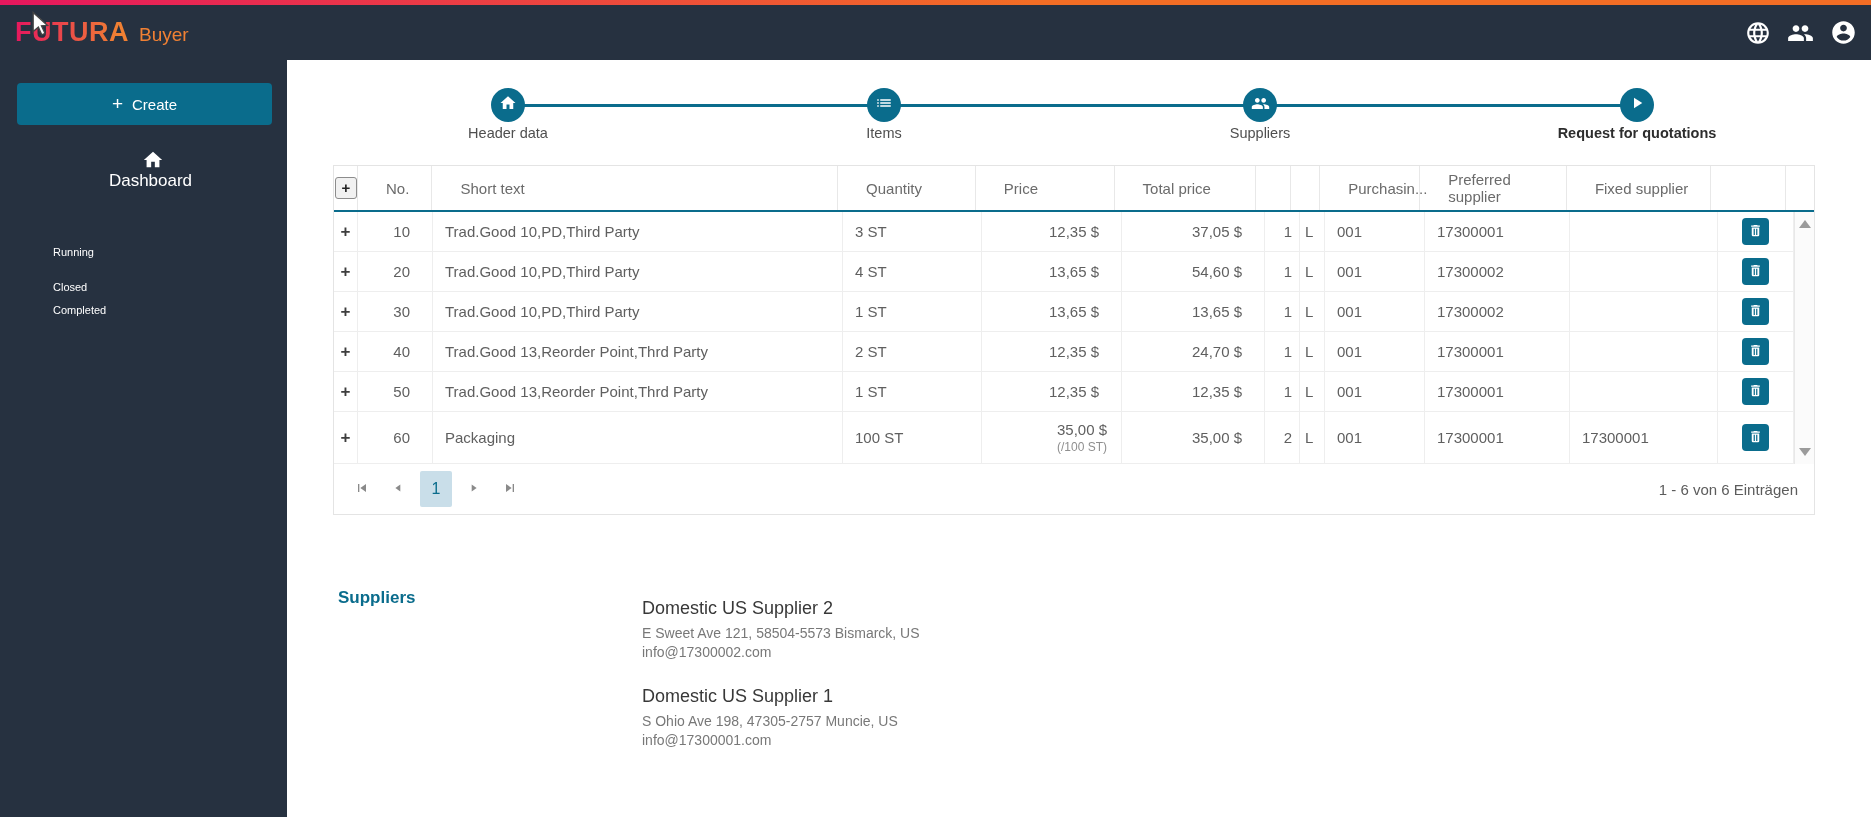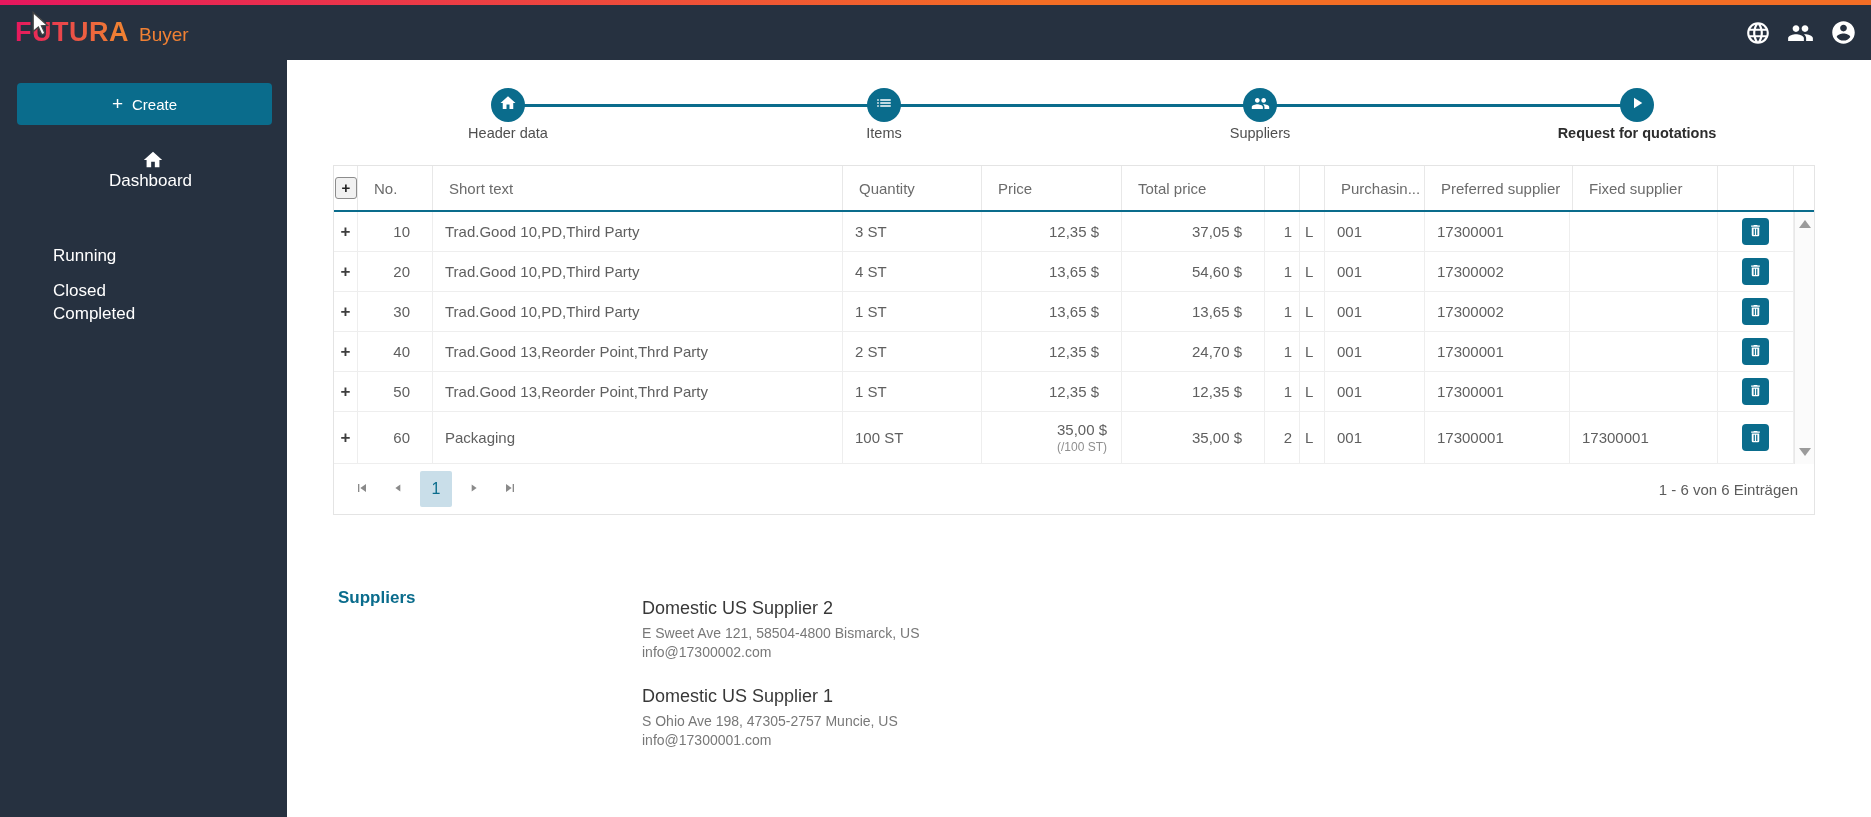--- a/index.html
+++ b/index.html
@@ -22,37 +22,37 @@
 
   
   .sidebar { position:absolute; left:0; top:60px; width:287px; height:757px; background:#263140; color:#fff; }
   .create-btn { position:absolute; left:17px; top:23px; width:255px; height:42px;
     background:#0a6c8c; border:none; border-radius:4px; color:#fff; font-size:15px;
     font-family:"Liberation Sans",sans-serif; display:flex; align-items:center; justify-content:center; cursor:pointer; }
   .create-btn .plus { font-size:19px; font-weight:400; margin-right:9px; }
   .nav-item { position:absolute; left:0; width:287px; height:40px; display:flex; align-items:center; cursor:pointer; }
   .nav-item .nav-icn { width:22px; height:22px; margin-left:19px; }
   .nav-item .nav-label { margin-left:14px; font-size:17px; color:#fff; }
-  .nav-sub { position:absolute; left:53px; font-size:17px; color:#fff; cursor:pointer; }
+  .nav-sub { position:absolute; left:53px; font-size:11px; color:#fff; cursor:pointer; }
 
   
   .stepper { position:absolute; left:0; top:0; }
   .step-line { position:absolute; left:508px; top:104px; width:1129px; height:3px; background:#0a6c8c; }
   .step-circle { position:absolute; top:88px; width:34px; height:34px; border-radius:50%;
     background:#0a6c8c; display:flex; align-items:center; justify-content:center; cursor:pointer; }
   .step-label { position:absolute; top:125px; width:260px; text-align:center;
     font-size:14.5px; color:#4f4f4f; }
   .step-label.active { font-weight:bold; color:#2d2d2d; }
 
   
   .table-card { position:absolute; left:333px; top:165px; width:1482px;
     border:1px solid #e4e4e4; background:#fff; }
   .thead { display:flex; height:46px; border-bottom:2px solid #0a6c8c; }
   .th { display:flex; align-items:center; font-size:15px; color:#6b6b6b;
-    border-right:1px solid #e8e8e8; padding-left:16px; }
+    border-right:1px solid #e8e8e8; padding-left:28px; }
   .th.no-pad { padding-left:0; justify-content:center; }
   .tbody { position:relative; }
   .trow { display:flex; height:40px; border-bottom:1px solid #eeeeee; background:#fff; }
   .trow.tall { height:52px; }
   .td { display:flex; align-items:center; font-size:15px; color:#5f5f5f;
     border-right:1px solid #eeeeee; padding-left:12px; overflow:hidden; white-space:nowrap; }
   .td.r { justify-content:flex-end; padding-left:0; padding-right:22px; }
   .td.r2 { justify-content:flex-end; padding-left:0; padding-right:7px; }
   .td.l2 { padding-left:5px; }
   .td.center { justify-content:center; padding-left:0; }
@@ -377,21 +377,21 @@
             </svg></span>
       </button>
       <span class="pg-summary">1 - 6 von 6 Einträgen</span>
     </div>
   </div>
 
   <div class="suppliers-title">Suppliers</div>
   <div class="supplier-list">
     <div class="supplier-block">
       <div class="supplier-name">Domestic US Supplier 2</div>
-      <div class="supplier-line">E Sweet Ave 121, 58504-4800 Bismarck, US</div>
+      <div class="supplier-line">E Sweet Ave 121, 58504-5573 Bismarck, US</div>
       <div class="supplier-line">info@17300002.com</div>
     </div>
     <div class="supplier-block">
       <div class="supplier-name">Domestic US Supplier 1</div>
       <div class="supplier-line">S Ohio Ave 198, 47305-2757 Muncie, US</div>
       <div class="supplier-line">info@17300001.com</div>
     </div>
   </div>
 
 </div>

